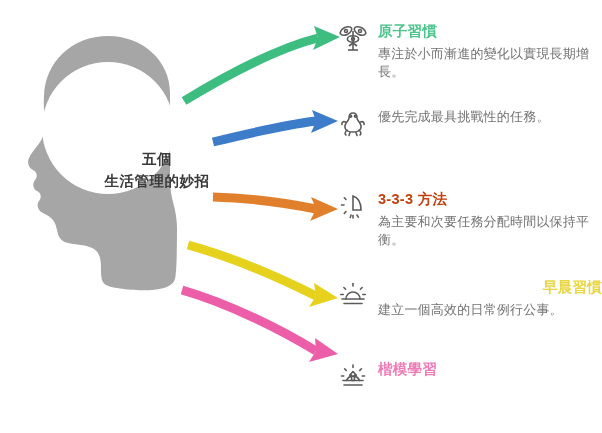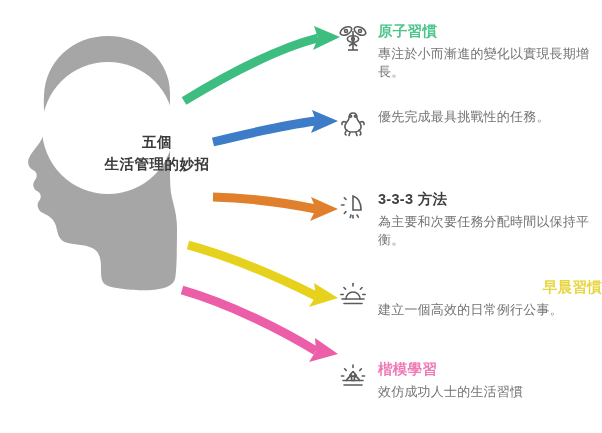--- a/index.html
+++ b/index.html
@@ -20,21 +20,21 @@
   #head-layer, #arrow-layer {
     position: absolute;
     left: 0;
     top: 0;
     width: 602px;
     height: 433px;
   }
   .center-text {
     position: absolute;
     left: 62px;
-    top: 131px;
+    top: 148px;
     width: 190px;
     text-align: center;
     font-size: 14.5px;
     font-weight: bold;
     color: #3b3b3b;
     line-height: 1.55;
     letter-spacing: 0.5px;
     pointer-events: none;
   }
   .center-text .line2 {
@@ -201,21 +201,21 @@
           <path d="M17 6 L17 20 L25 20 C25 12.5, 21.8 7.5, 17 6 Z"></path>
           <line x1="8" y1="15" x2="5.5" y2="15"></line>
           <line x1="10" y1="9.5" x2="8.3" y2="7.8"></line>
           <line x1="10" y1="21.5" x2="8.3" y2="23.5"></line>
           <line x1="15" y1="25" x2="14.3" y2="27.4"></line>
           <line x1="21" y1="25" x2="22.3" y2="27.2"></line>
           <line x1="17" y1="25.5" x2="17" y2="28"></line>
         </svg>
       </div>
       <div class="text-box">
-        <p class="title" style="color:#404040;">3-3-3 方法</p>
+        <p class="title" style="color:#c2410c;">3-3-3 方法</p>
         <p class="desc">為主要和次要任務分配時間以保持平衡。</p>
       </div>
     </div>
 
     <div class="item" style="top:278px;">
       <div class="icon-box">
         <svg width="34" height="34" viewBox="0 0 34 34" fill="none" stroke="#5b5b5b" stroke-width="1.6" stroke-linecap="round">
           <path d="M10 21 A7 7 0 0 1 24 21"></path>
           <line x1="6" y1="21" x2="28" y2="21"></line>
           <line x1="17" y1="8" x2="17" y2="5.5"></line>
@@ -241,18 +241,17 @@
           <line x1="10.2" y1="10.4" x2="8.6" y2="8.8"></line>
           <line x1="23.8" y1="10.4" x2="25.4" y2="8.8"></line>
           <line x1="7.8" y1="16" x2="5.4" y2="16"></line>
           <line x1="26.2" y1="16" x2="28.6" y2="16"></line>
           <line x1="8" y1="25" x2="26" y2="25"></line>
           <path d="M17 11.5 L20.3 15.3 L18.4 15.3 L18.4 20.5 L15.6 20.5 L15.6 15.3 L13.7 15.3 Z"></path>
         </svg>
       </div>
       <div class="text-box">
         <p class="title" style="color:#ef7bb5;">楷模學習</p>
-        <p class="desc">效仿成功人士的生活習慣</p>
       </div>
     </div>
 
   </div>
 </div>
 
 </body></html>

